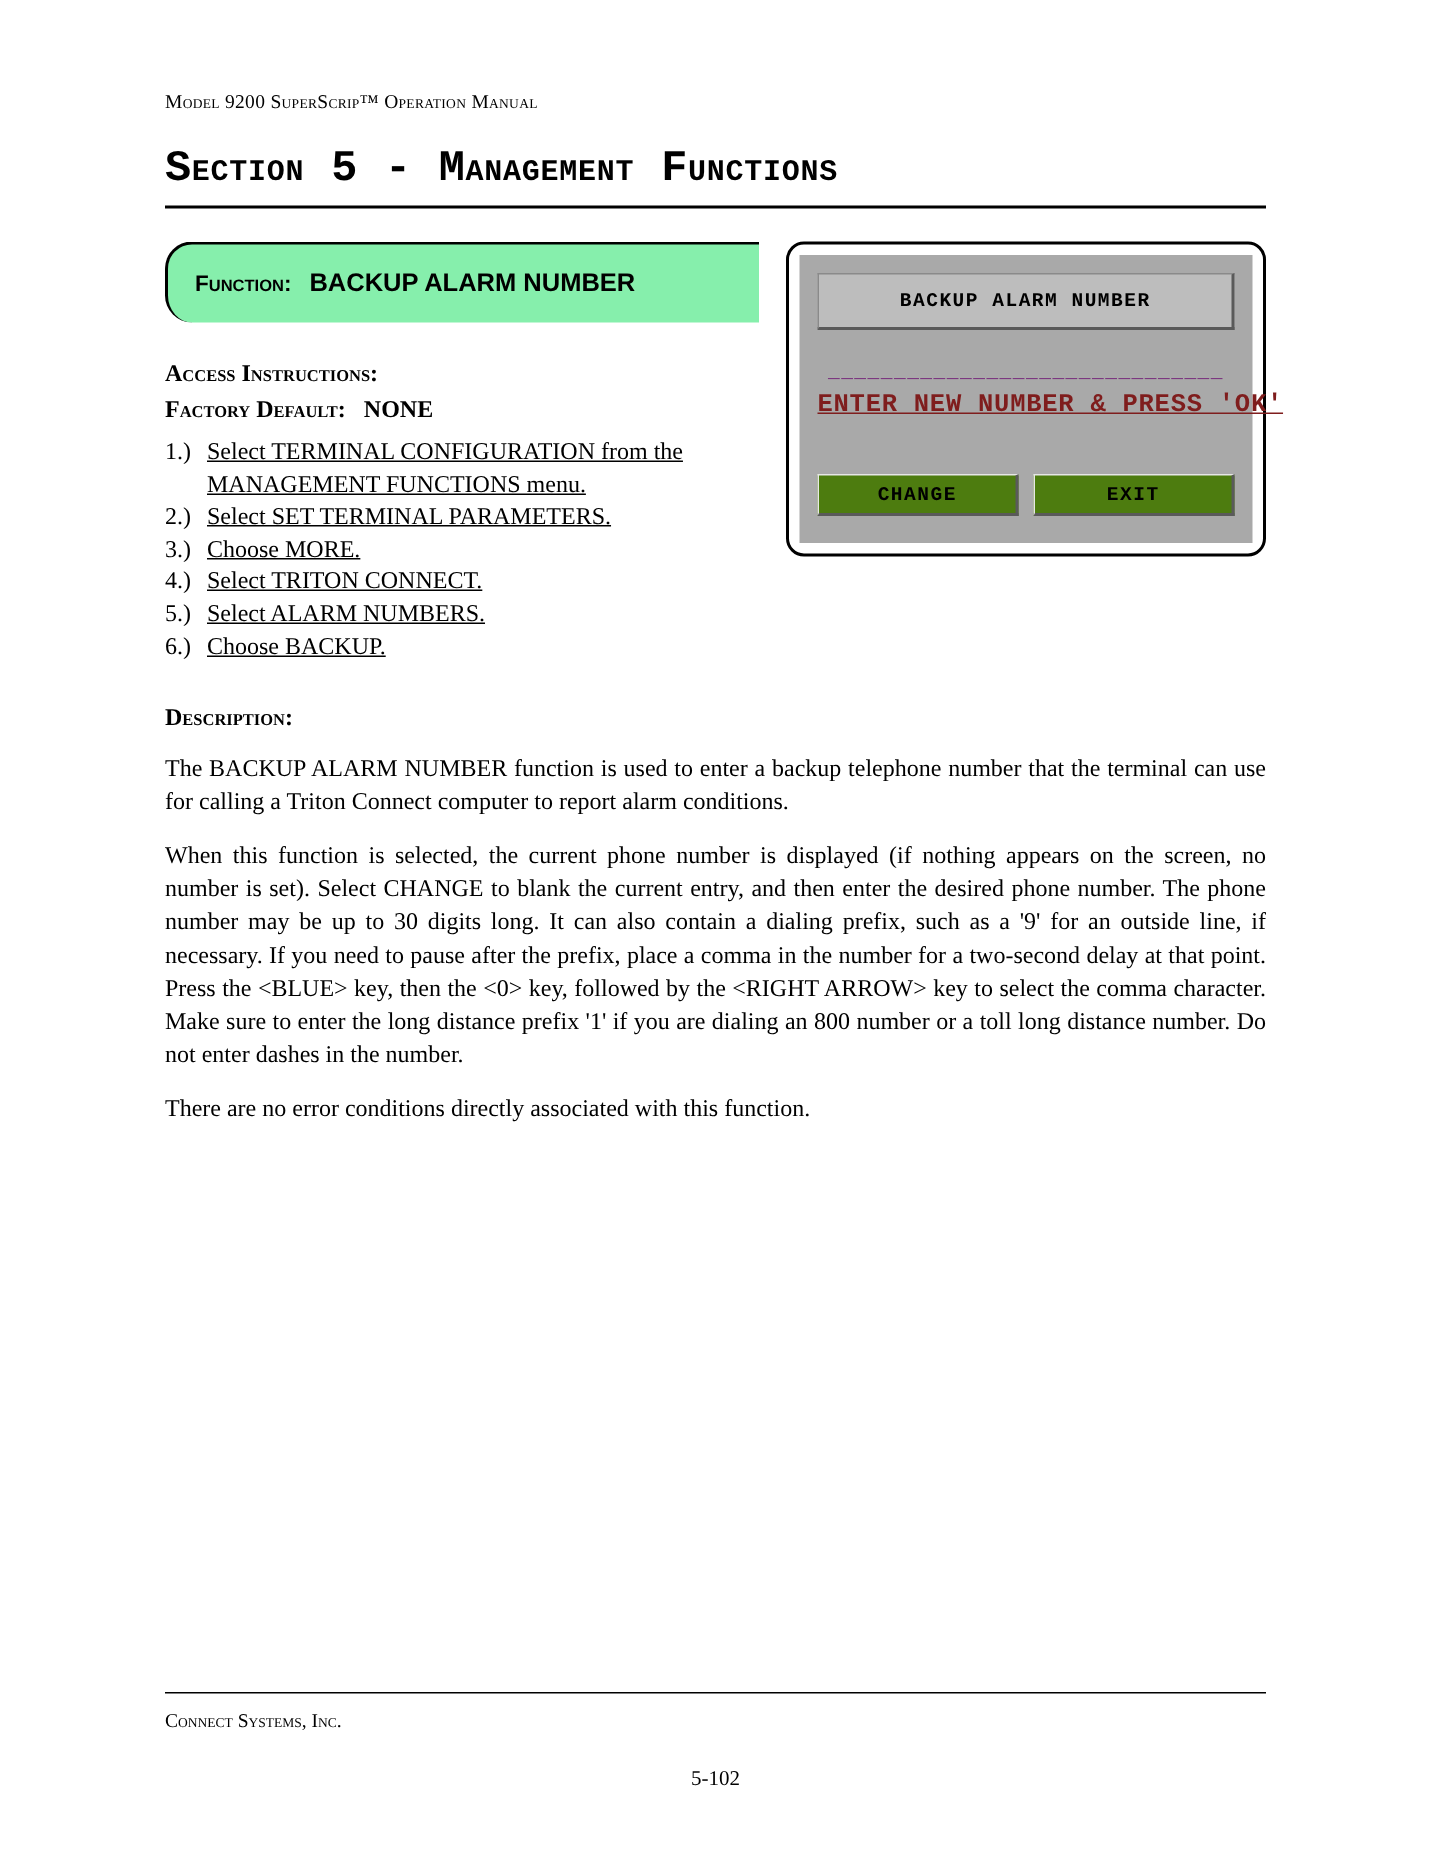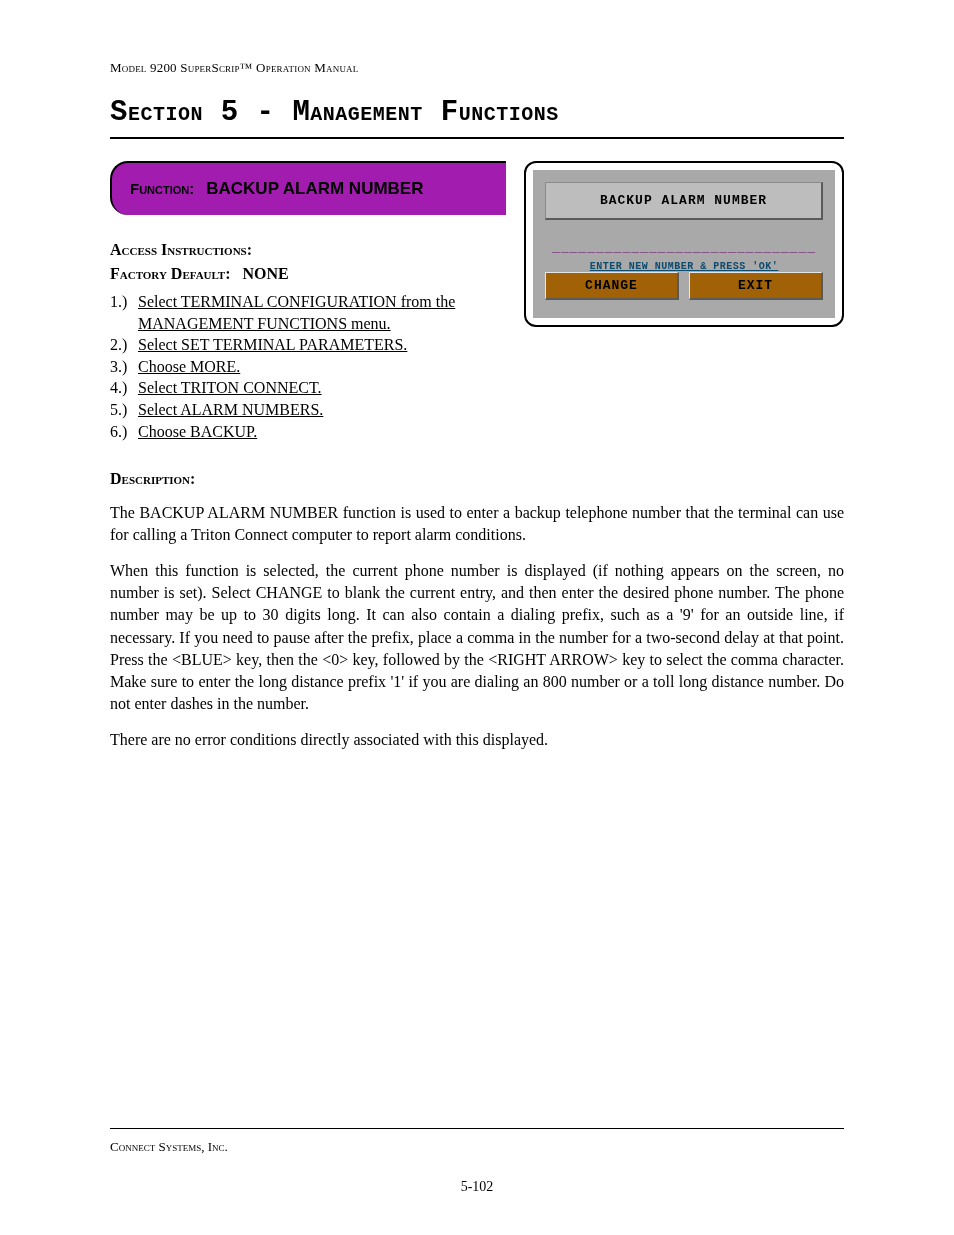--- a/index.html
+++ b/index.html
@@ -48,21 +48,21 @@
   .func-box-outer {
     position: relative;
     margin-bottom: 26px;
   }
   .func-box-outer .frame {
     border: 2px solid #000;
     border-right: none;
     border-bottom: none;
     border-top-left-radius: 18px;
     border-bottom-left-radius: 18px;
-    background: #a21caf;
+    background: #86efac;
     padding: 16px 10px 16px 18px;
   }
   .func-label {
     font-family: Arial, Helvetica, sans-serif;
     font-weight: 700;
     font-variant: small-caps;
     font-size: 15px;
   }
   .func-name {
     font-family: Arial, Helvetica, sans-serif;
@@ -123,34 +123,35 @@
   }
   .screen .entry {
     color: #701a75;
     letter-spacing: 1px;
     font-size: 13px;
     margin-bottom: 6px;
     overflow: hidden;
     white-space: nowrap;
   }
   .screen .prompt {
-    color: #0c4a6e;
+    color: #7f1d1d;
     text-decoration: underline;
     letter-spacing: 0.5px;
-    font-size: 10px;
+    font-size: 17px;
+    margin-bottom: 36px;
     white-space: nowrap;
   }
   .screen .btnrow {
     display: flex;
     justify-content: space-between;
     gap: 10px;
   }
   .screen .btn {
     flex: 1;
-    background: #a16207;
+    background: #4d7c0f;
     border-top: 1px solid #e6e6e6;
     border-left: 1px solid #e6e6e6;
     border-right: 2px solid #5a5a5a;
     border-bottom: 2px solid #5a5a5a;
     padding: 5px 0;
     letter-spacing: 1px;
     font-size: 13px;
   }
   .footer-area {
     position: absolute;
@@ -236,21 +237,21 @@
           <div class="btn">EXIT</div>
         </div>
       </div>
     </div>
   </div>
 
   <div class="sc-head" style="margin-top:28px">Description:</div>
   <div class="body-para">The BACKUP ALARM NUMBER function is used to enter a backup telephone number that the terminal can use for calling a Triton Connect computer to report alarm conditions.</div>
   <div class="body-para">When this function is selected, the current phone number is displayed (if nothing appears on the screen, no number is set).  Select CHANGE to blank the current entry, and then enter the desired phone number.  The phone number may be up to 30 digits long.  It can also contain a dialing prefix, such as a '9' for an outside line, if necessary.  If you need to pause after the prefix, place a comma in the number for a two-second delay at that point.  Press the &lt;BLUE&gt; key, then the &lt;0&gt; key, followed by the &lt;RIGHT ARROW&gt; key to select the comma character.  Make sure to enter the long distance prefix '1' if you are dialing an 800 number or a toll long distance number.  Do not enter dashes in the number.</div>
 
-  <div class="body-para" style="text-align:left">There are no error conditions directly associated with this displayed.</div>
+  <div class="body-para" style="text-align:left">There are no error conditions directly associated with this function.</div>
 
   <div class="footer-area">
     <hr class="thin">
     <div class="footer-company">Connect Systems, Inc.</div>
     <div class="footer-page">5-102</div>
   </div>
 
 </div>
 
 </body></html>

